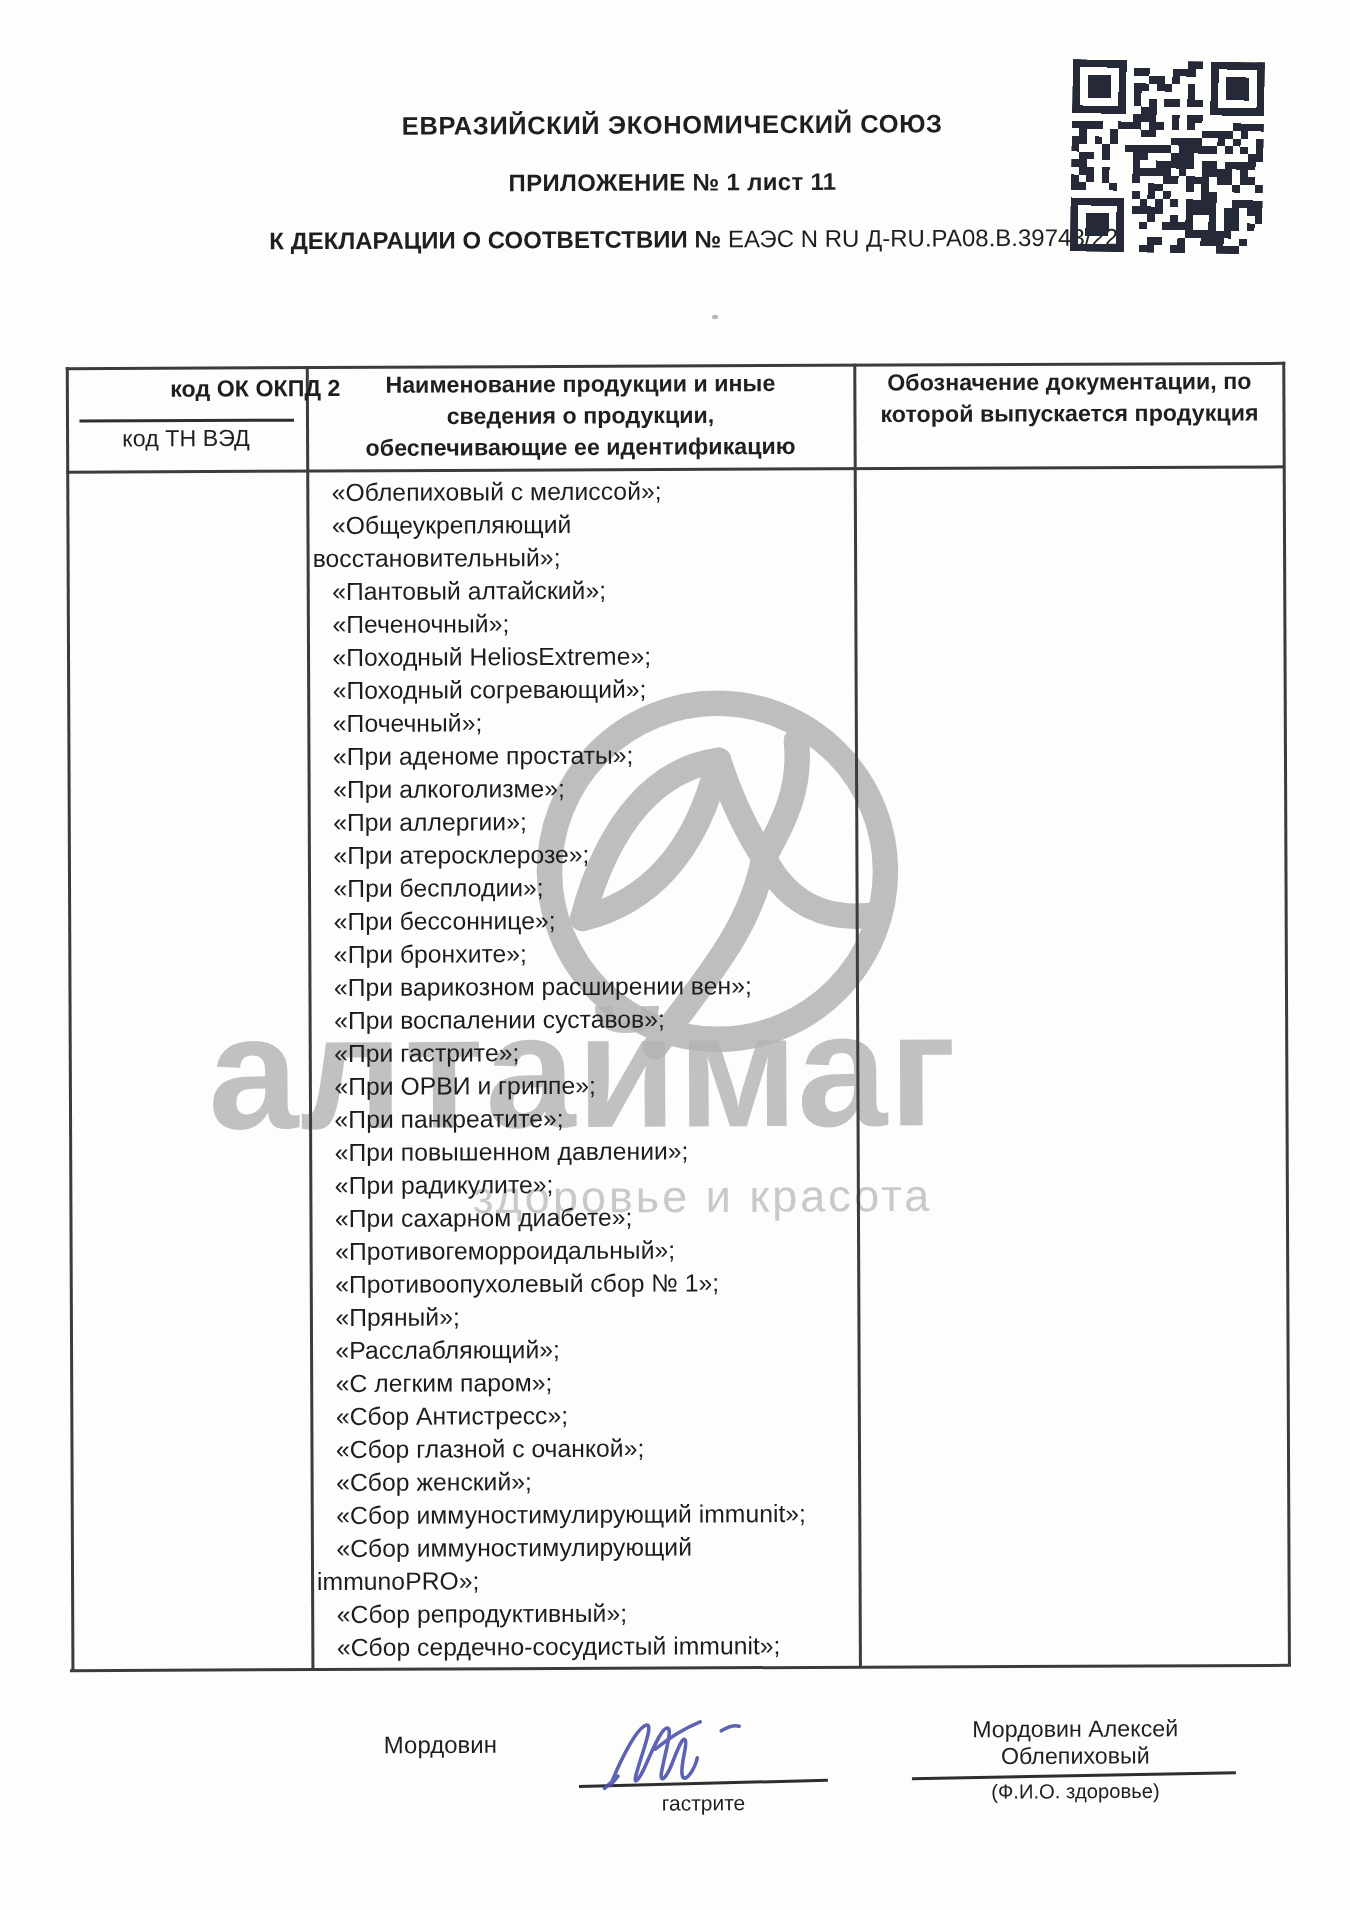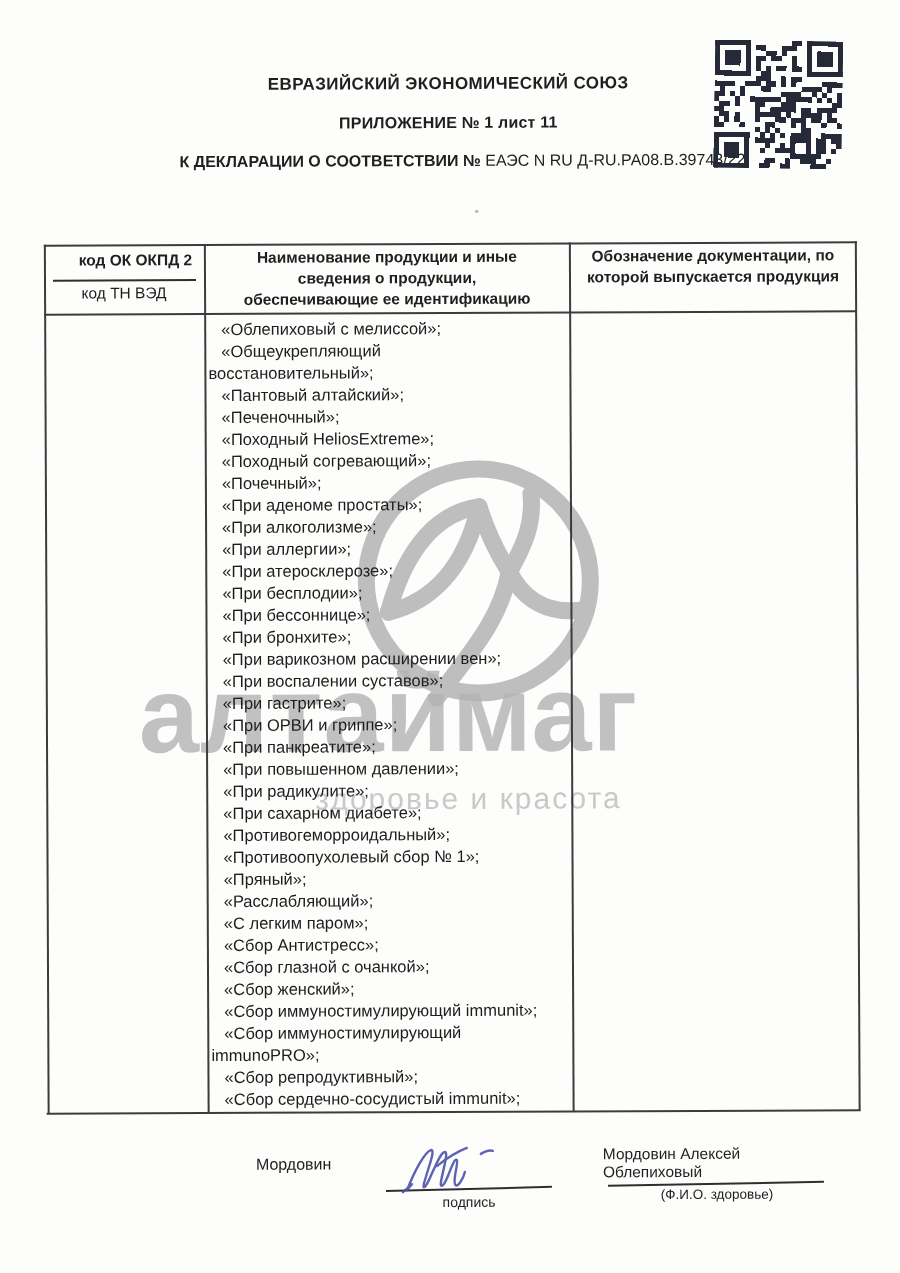--- a/index.html
+++ b/index.html
@@ -26,35 +26,35 @@
   
   .tbl{position:absolute;z-index:2;}
   .tline{position:absolute;background:#3c3c3c;}
   .t-top{left:45px;top:243px;width:813px;height:2px;}
   .t-bot{left:44px;top:1111px;width:814px;height:2px;}
   .t-l{left:45px;top:243px;width:2px;height:869px;}
   .t-r{left:856px;top:243px;width:2px;height:869px;}
   .t-c1{left:205px;top:243px;width:2px;height:869px;}
   .t-c2{left:570px;top:243px;width:2px;height:869px;}
   .t-hd{left:45px;top:312px;width:812px;height:2px;}
-  .c1h{position:absolute;left:45px;top:250px;width:183px;text-align:center;font-weight:bold;font-size:15.5px;z-index:2;}
+  .c1h{position:absolute;left:45px;top:250px;width:183px;text-align:right;font-weight:bold;font-size:15.5px;z-index:2;}
   .c1line{position:absolute;left:54px;top:278px;width:143px;height:2px;background:#2e2e2e;z-index:2;}
   .c1h2{position:absolute;left:45px;top:283px;width:160px;text-align:center;font-weight:normal;font-size:15.5px;z-index:2;}
   .c2h{position:absolute;left:207px;top:246px;width:362px;text-align:center;font-weight:bold;font-size:15.5px;line-height:21px;z-index:2;}
   .c3h{position:absolute;left:572px;top:246px;width:284px;text-align:center;font-weight:bold;font-size:15.5px;line-height:21px;z-index:2;}
   .products{position:absolute;left:206px;top:317px;width:362px;z-index:2;}
   .product-line{height:22px;line-height:22px;font-size:16.5px;white-space:nowrap;padding-left:16px;color:#1d1d1d;}
   .product-line.cont{padding-left:3px;}
   
   .ft{position:absolute;z-index:2;}
   .f-applicant{left:253px;top:1155px;font-size:16px;}
   .sig-svg{left:392px;top:1140px;width:130px;height:60px;position:absolute;z-index:3;}
   .sig-line{left:383px;top:1188px;width:166px;height:2px;background:#2e2e2e;transform:rotate(-1.2deg);}
   .sig-cap{left:383px;top:1194px;width:166px;text-align:center;font-size:14px;}
-  .name{left:600px;top:1146px;width:228px;font-size:15.5px;line-height:18px;}
+  .name{left:600px;top:1146px;width:228px;text-align:center;font-size:15.5px;line-height:18px;}
   .name-line{left:605px;top:1184px;width:216px;height:2px;background:#2e2e2e;transform:rotate(-0.8deg);}
   .name-cap{left:600px;top:1188px;width:228px;text-align:center;font-size:13.5px;}
 </style>
 </head>
 <body>
 
 <div class="page">
   <div class="tilt">
 
     <svg class="wm wm-logo" viewBox="0 0 260 262">
@@ -141,21 +141,21 @@
 
     <div class="ft f-applicant">Мордовин</div>
     <svg class="sig-svg" viewBox="0 0 130 60">
       <g fill="none" stroke="#4d52ab" stroke-width="2.4" stroke-linecap="round" stroke-linejoin="round" opacity="0.9">
         <path d="M8,52 L17,44 L12,50 C 20,30 30,12 36,10 C 41,9 34,26 30,40 C 27,49 29,50 34,40 C 40,27 46,12 50,12 C 54,12 48,30 46,42 C 45,49 49,46 53,36 C 57,26 60,18 62,20 C 64,22 58,38 60,44 C 62,49 68,40 70,32"></path>
         <path d="M42,26 C 52,18 62,12 72,8"></path>
         <path d="M86,14 C 91,11 95,10 98,11"></path>
       </g>
     </svg>
     <div class="ft sig-line"></div>
-    <div class="ft sig-cap">подпись</div>
+    <div class="ft sig-cap">гастрите</div>
     <div class="ft name">
       <div>Мордовин Алексей</div>
       <div>Облепиховый</div>
     </div>
     <div class="ft name-line"></div>
     <div class="ft name-cap">(Ф.И.О. здоровье)</div>
 
     <svg class="qr" viewBox="0 0 25 25" shape-rendering="crispEdges">
         <rect x="15" y="0" width="1" height="1" fill="#262a38"></rect>
         <rect x="16" y="0" width="1" height="1" fill="#262a38"></rect>

